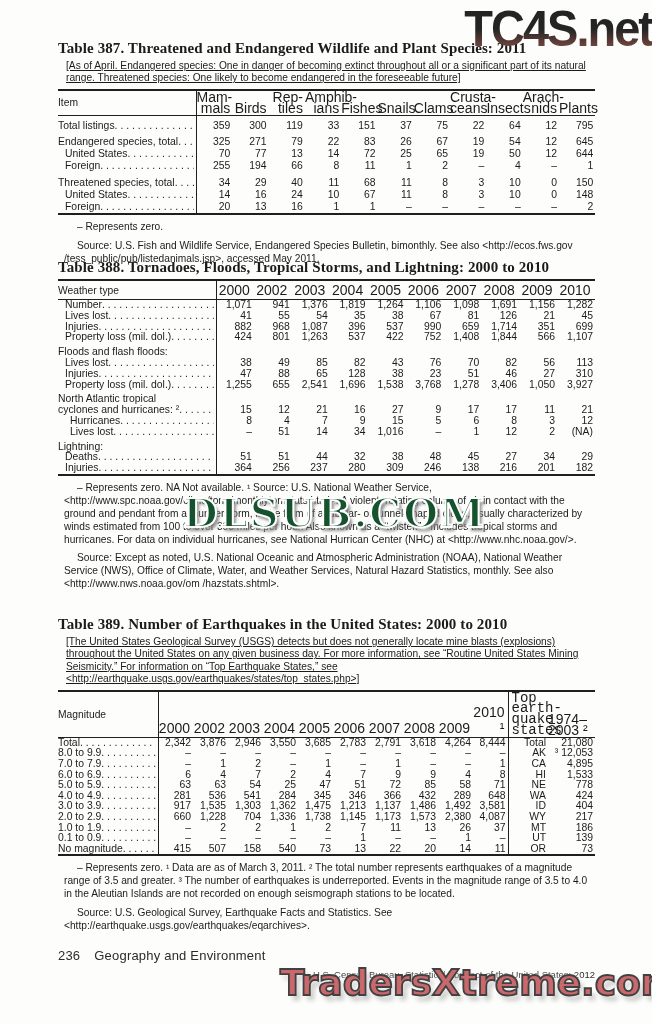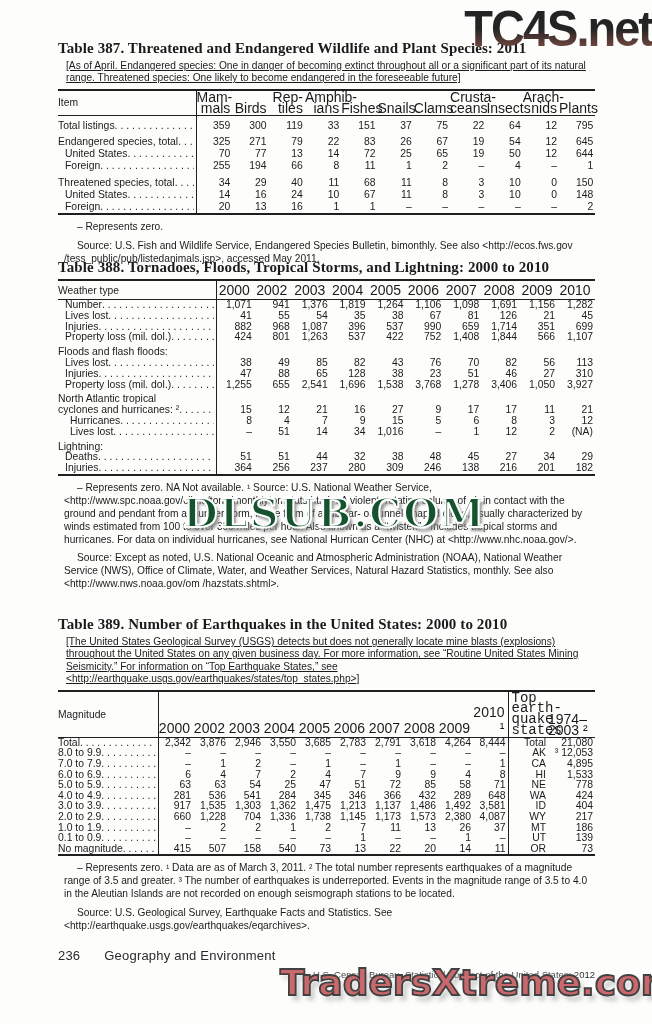--- a/index.html
+++ b/index.html
@@ -70,21 +70,21 @@
             -webkit-text-stroke:2px #ffffff;
             text-shadow:3px 4px 3px rgba(130,130,130,.85); }
   .wm-bottom { position:absolute; top:962px; left:280px; z-index:6;
             font-family:"DejaVu Sans", sans-serif; font-weight:bold; font-size:36px;
             letter-spacing:0px; color:#c9696b;
             -webkit-text-stroke:1.8px #414042;
             text-shadow:0 0 7px #ffffff, 0 0 2px #ffffff, 4px 5px 5px rgba(0,0,0,.25); }
 
   .pagefoot { position:absolute; left:58px; top:948px; width:537px; height:70px; }
   .foot-left { font-size:13px; color:#2b2b2b; letter-spacing:.2px; }
-  .foot-left .pgnum { margin-right:24px; }
+  .foot-left .pgnum { margin-right:14px; }
   .srcline { position:absolute; right:0; top:21px; font-size:9.5px; color:#2b2b2b; }
 </style>
 </head>
 <body>
 
 <div class="page">
 
   <div class="wm-top" style="background: linear-gradient(rgb(36, 36, 36) 0%, rgb(36, 36, 36) 52%, rgb(160, 90, 78) 100%) text;">TC4S.net</div>
 
   <section class="sec sec387">

